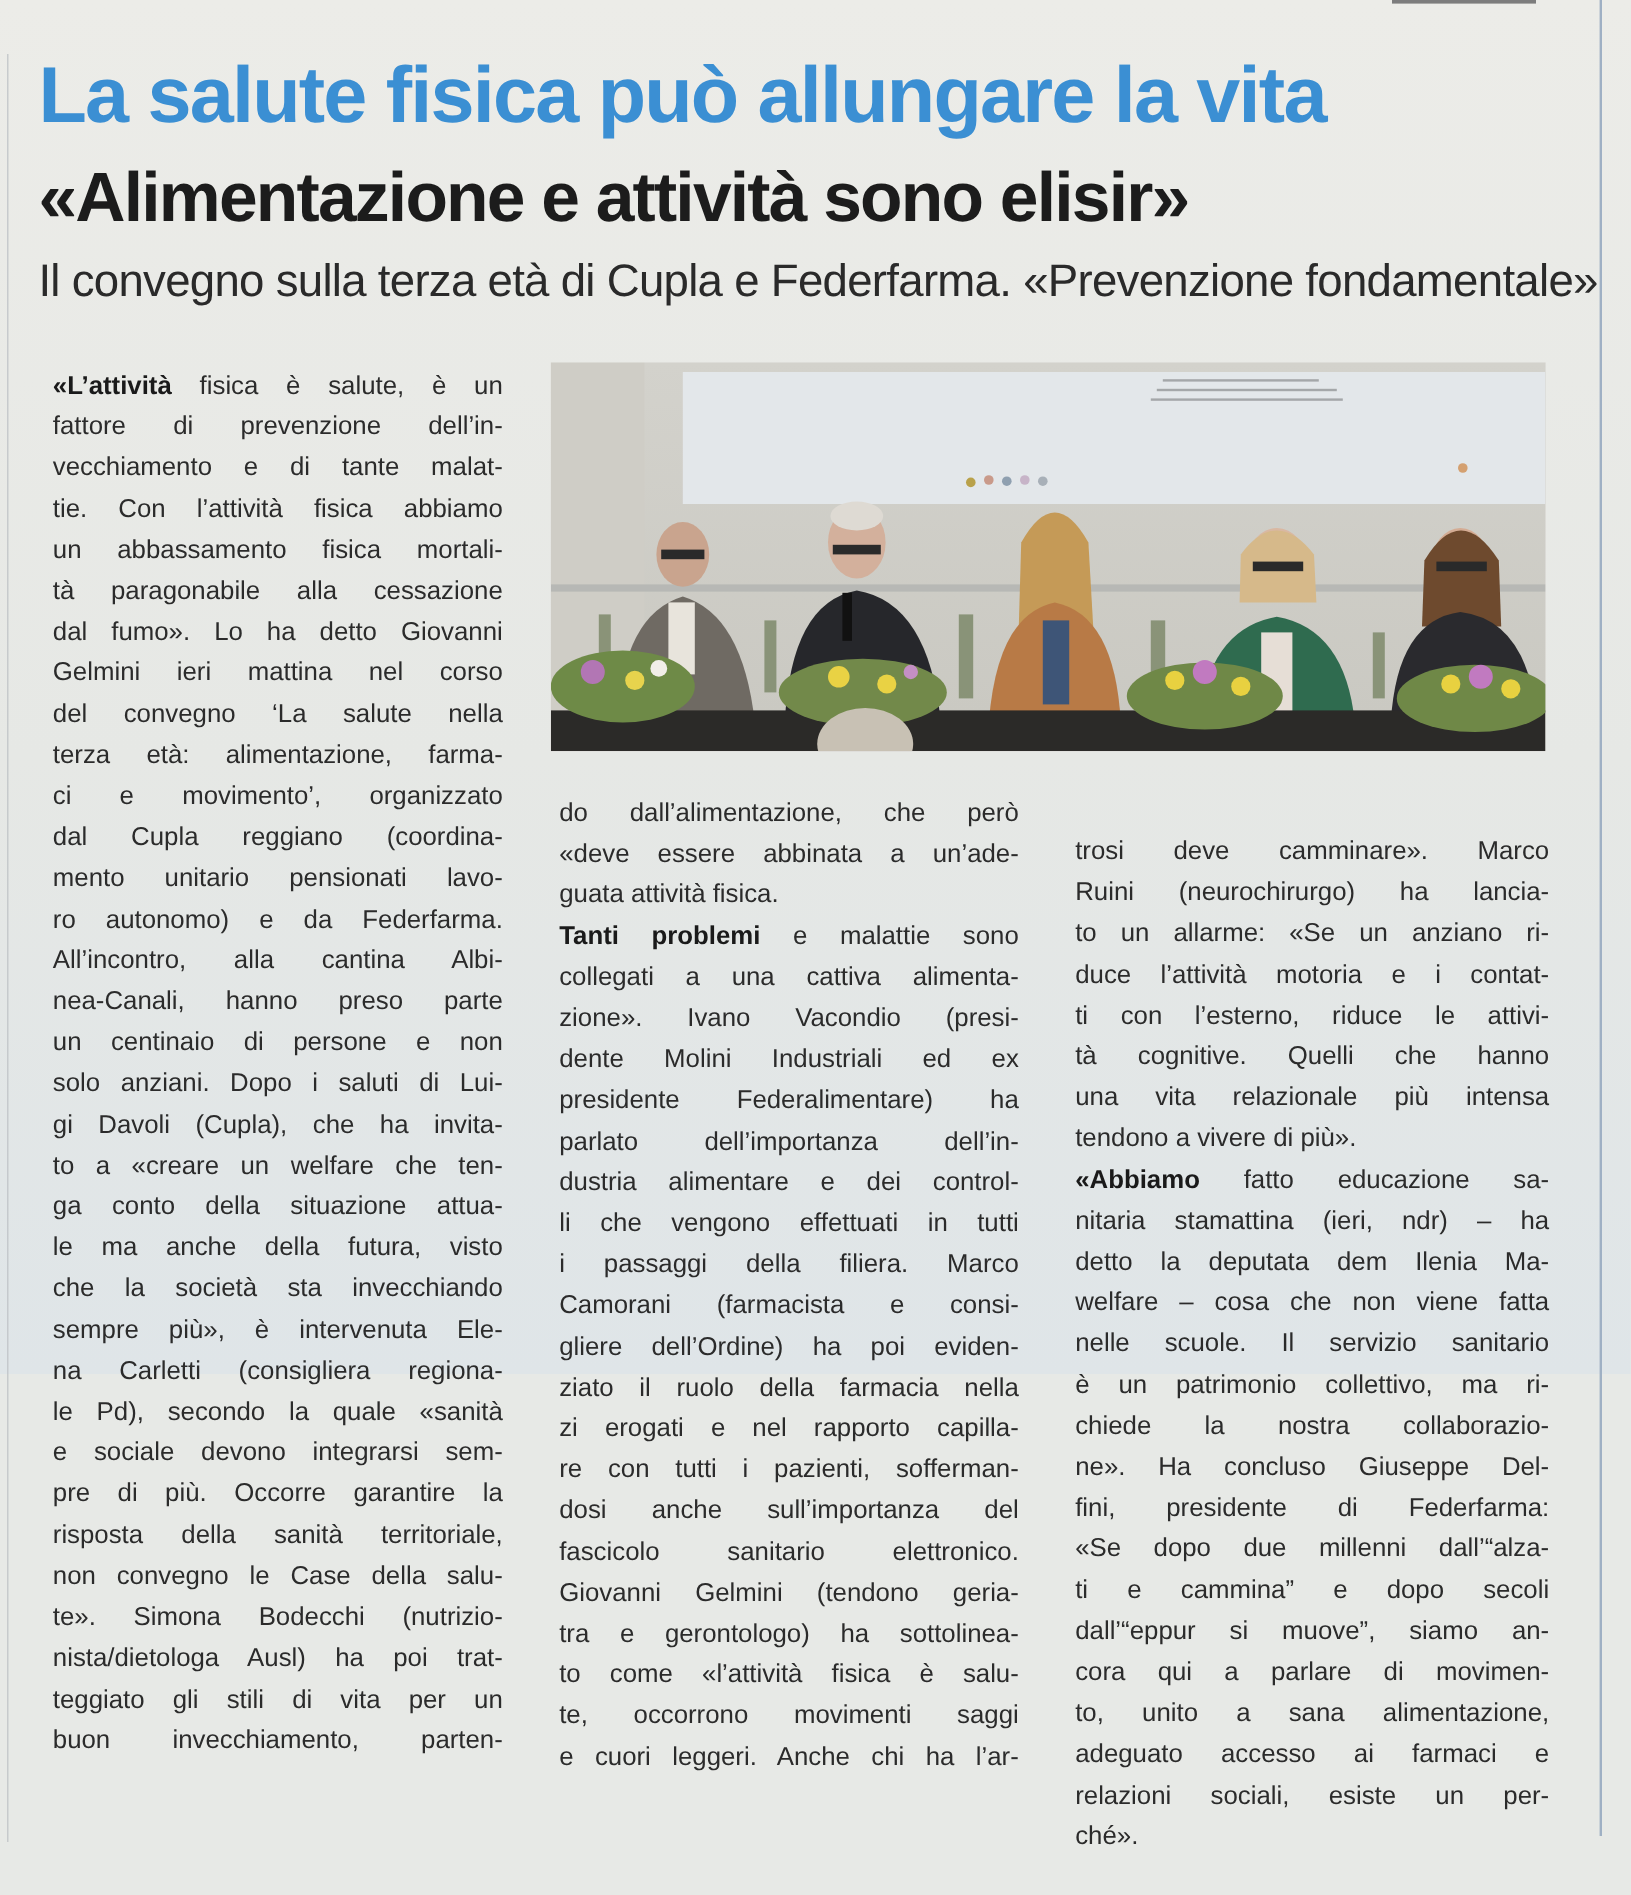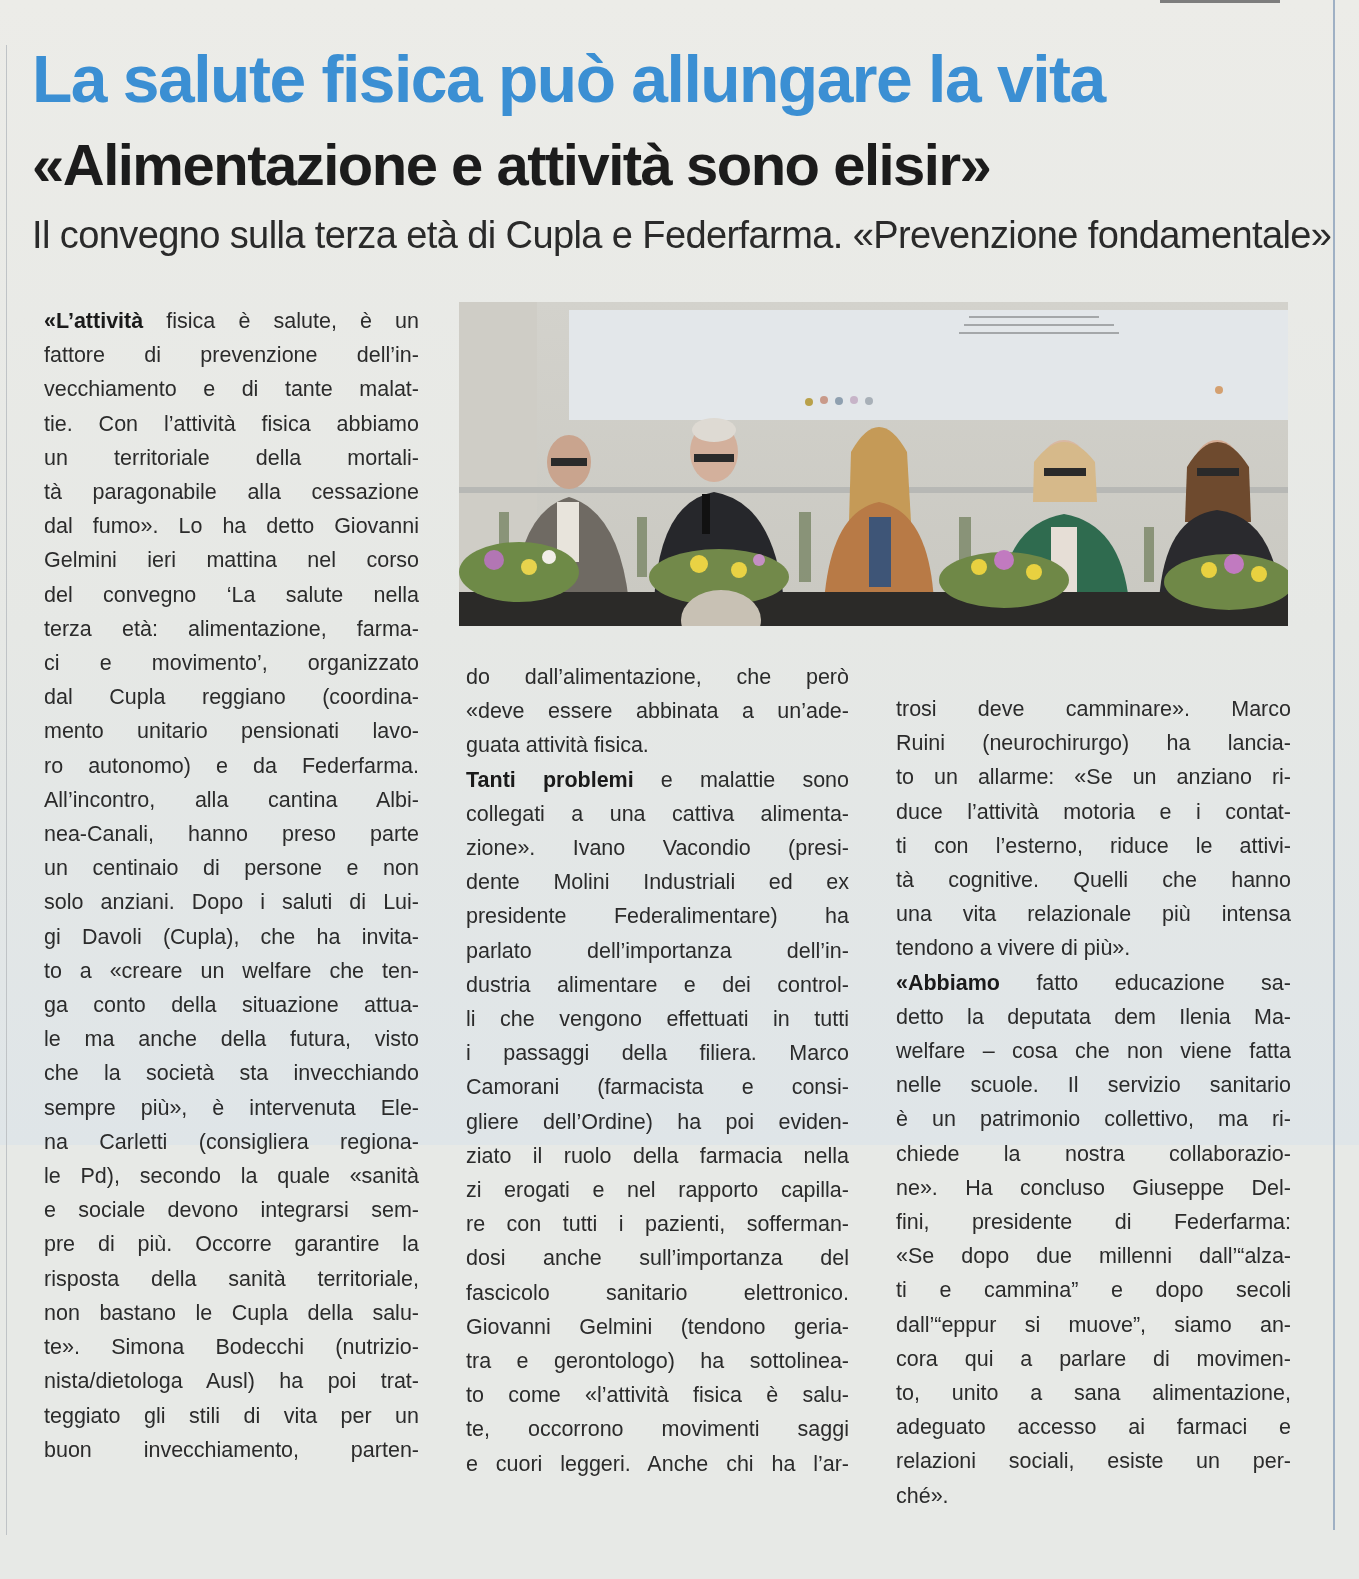--- a/index.html
+++ b/index.html
@@ -71,21 +71,21 @@
 
   <h1 class="headline" style="margin:0">La salute fisica può allungare la vita</h1>
   <h2 class="subheadline subhead" style="margin:0">«Alimentazione e attività sono elisir»</h2>
   <div class="kicker">Il convegno sulla terza età di Cupla e Federfarma. «Prevenzione fondamentale»</div>
 
   <div class="col col1">
       <span class="line"><b>«L’attività</b><span> fisica è salute, è un</span></span>
       <span class="line">fattore di prevenzione dell’in-</span>
       <span class="line">vecchiamento e di tante malat-</span>
       <span class="line">tie. Con l’attività fisica abbiamo</span>
-      <span class="line">un territoriale della mortali-</span>
+      <span class="line">un abbassamento fisica mortali-</span>
       <span class="line">tà paragonabile alla cessazione</span>
       <span class="line">dal fumo». Lo ha detto Giovanni</span>
       <span class="line">Gelmini ieri mattina nel corso</span>
       <span class="line">del convegno ‘La salute nella</span>
       <span class="line">terza età: alimentazione, farma-</span>
       <span class="line">ci e movimento’, organizzato</span>
       <span class="line">dal Cupla reggiano (coordina-</span>
       <span class="line">mento unitario pensionati lavo-</span>
       <span class="line">ro autonomo) e da Federfarma.</span>
       <span class="line">All’incontro, alla cantina Albi-</span>
@@ -96,21 +96,21 @@
       <span class="line">to a «creare un welfare che ten-</span>
       <span class="line">ga conto della situazione attua-</span>
       <span class="line">le ma anche della futura, visto</span>
       <span class="line">che la società sta invecchiando</span>
       <span class="line">sempre più», è intervenuta Ele-</span>
       <span class="line">na Carletti (consigliera regiona-</span>
       <span class="line">le Pd), secondo la quale «sanità</span>
       <span class="line">e sociale devono integrarsi sem-</span>
       <span class="line">pre di più. Occorre garantire la</span>
       <span class="line">risposta della sanità territoriale,</span>
-      <span class="line">non bastano le Cupla della salu-</span>
+      <span class="line">non convegno le Case della salu-</span>
       <span class="line">te». Simona Bodecchi (nutrizio-</span>
       <span class="line">nista/dietologa Ausl) ha poi trat-</span>
       <span class="line">teggiato gli stili di vita per un</span>
       <span class="line">buon invecchiamento, parten-</span>
     </div>
 
   <div class="photo">
     <svg width="829" height="324" viewBox="0 0 829 324">
       <defs>
         <linearGradient id="wall" x1="0" y1="0" x2="0" y2="1">
@@ -230,20 +230,21 @@
   <div class="col col3">
       <span class="line">trosi deve camminare». Marco</span>
       <span class="line">Ruini (neurochirurgo) ha lancia-</span>
       <span class="line">to un allarme: «Se un anziano ri-</span>
       <span class="line">duce l’attività motoria e i contat-</span>
       <span class="line">ti con l’esterno, riduce le attivi-</span>
       <span class="line">tà cognitive. Quelli che hanno</span>
       <span class="line">una vita relazionale più intensa</span>
       <span class="line last">tendono a vivere di più».</span>
       <span class="line"><b>«Abbiamo</b><span> fatto educazione sa-</span></span>
+      <span class="line">nitaria stamattina (ieri, ndr) – ha</span>
       <span class="line">detto la deputata dem Ilenia Ma-</span>
       <span class="line">welfare – cosa che non viene fatta</span>
       <span class="line">nelle scuole. Il servizio sanitario</span>
       <span class="line">è un patrimonio collettivo, ma ri-</span>
       <span class="line">chiede la nostra collaborazio-</span>
       <span class="line">ne». Ha concluso Giuseppe Del-</span>
       <span class="line">fini, presidente di Federfarma:</span>
       <span class="line">«Se dopo due millenni dall’“alza-</span>
       <span class="line">ti e cammina” e dopo secoli</span>
       <span class="line">dall’“eppur si muove”, siamo an-</span>

